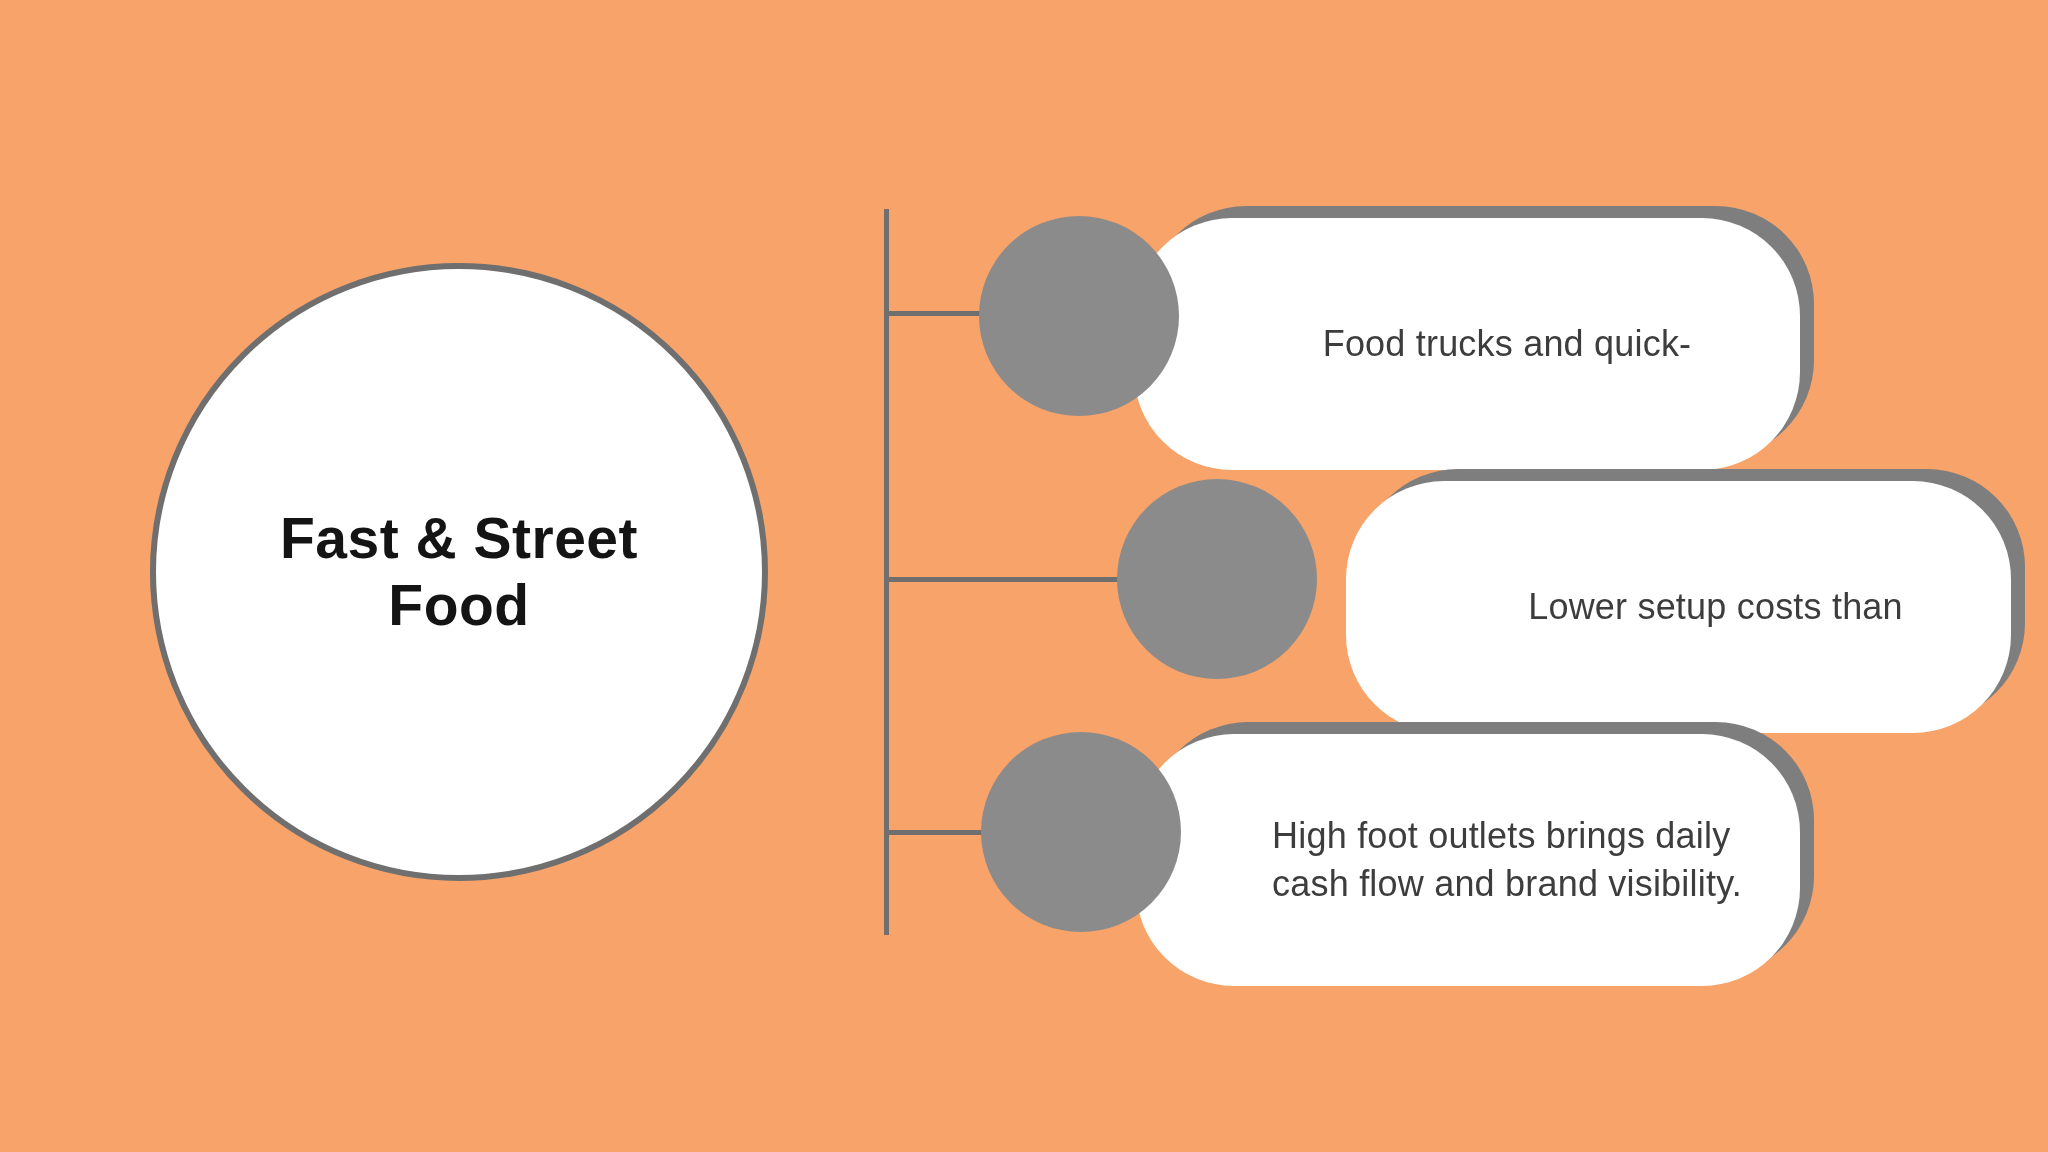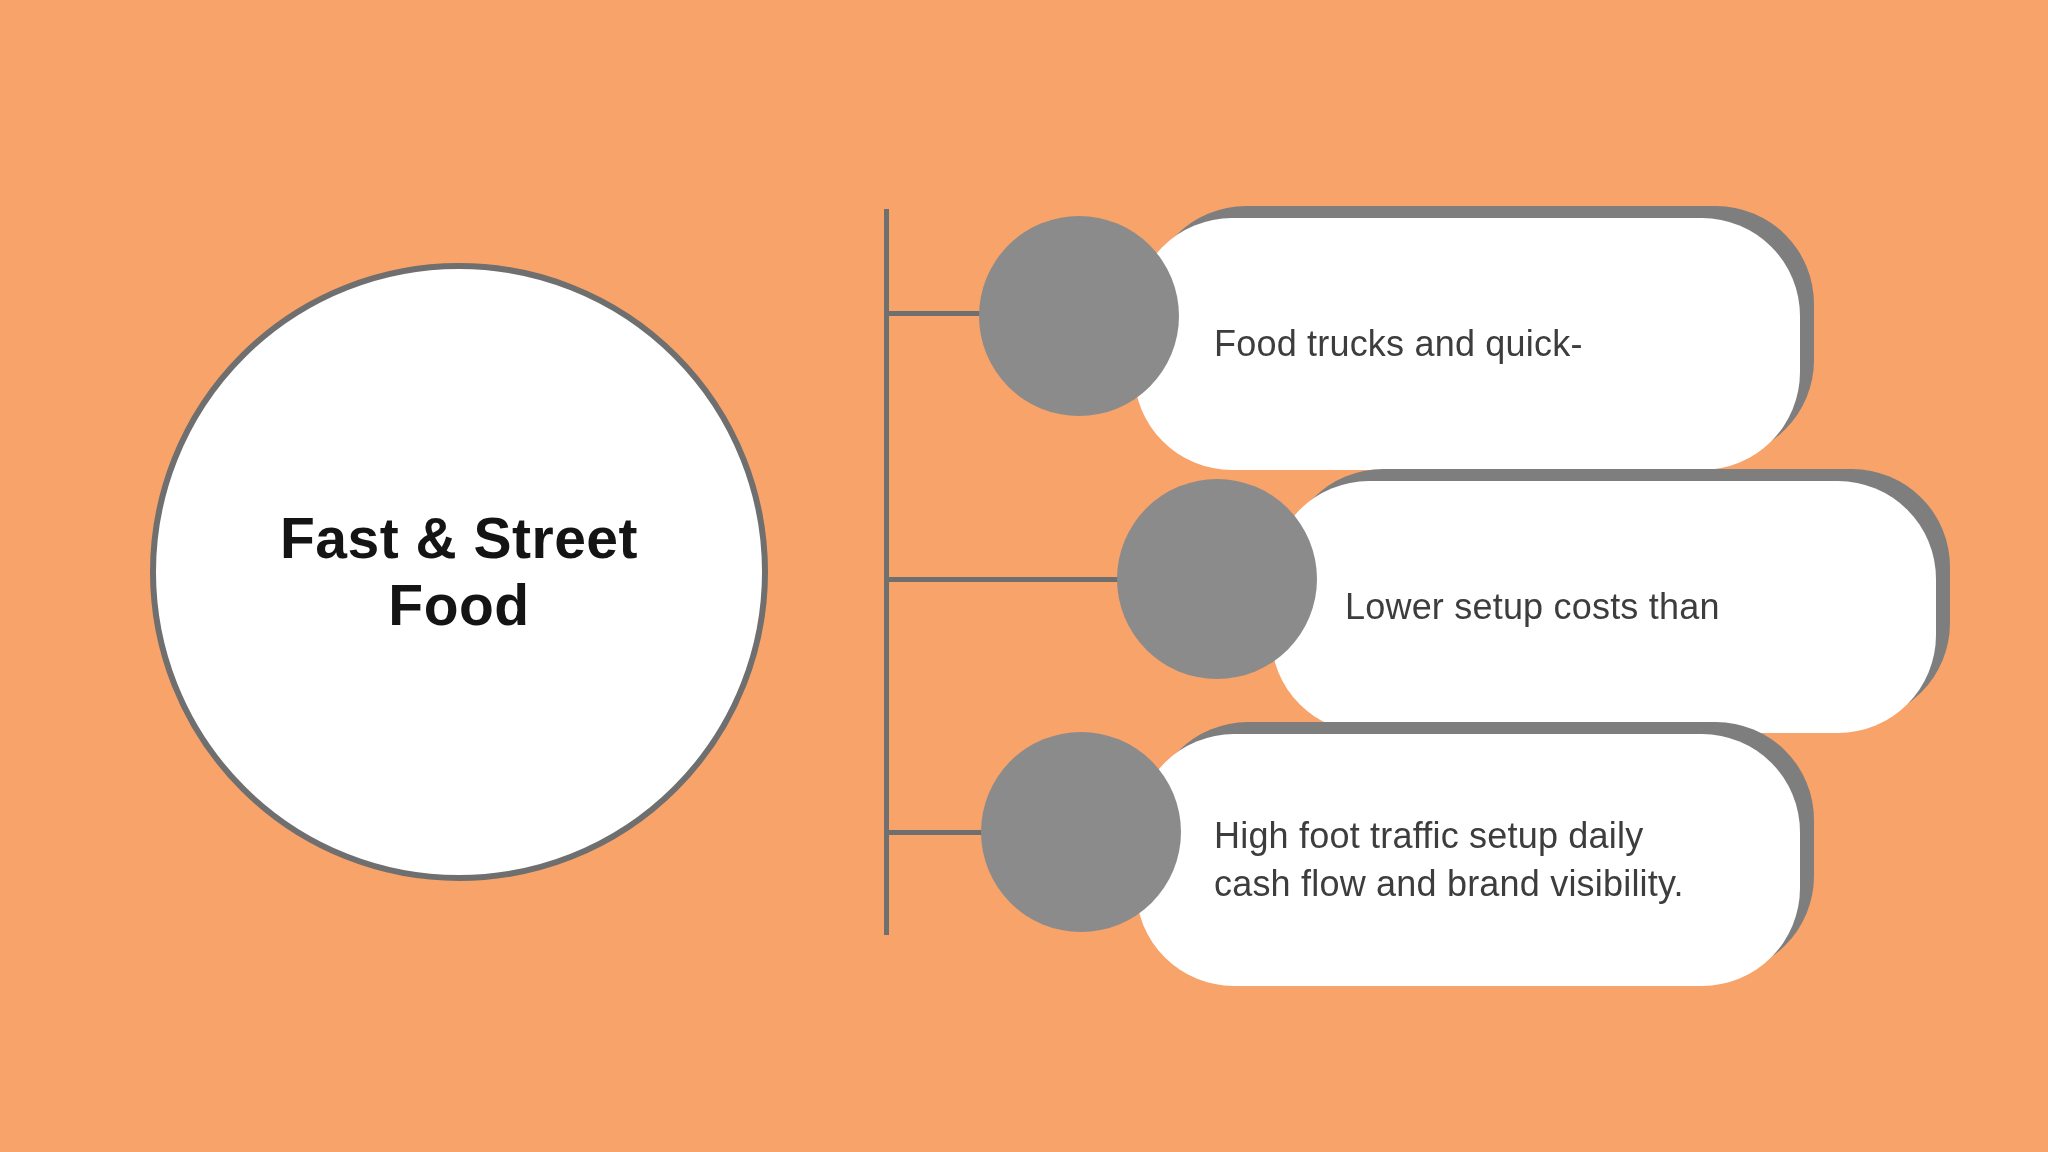--- a/index.html
+++ b/index.html
@@ -69,23 +69,24 @@
     position: absolute;
     height: 252px;
     border-radius: 98px;
     background: var(--pill-bg, #ffffff);
     box-shadow: 14px -12px 0 0 var(--shadow-gray, #7E7E7E);
     box-sizing: border-box;
     display: flex;
     flex-direction: column;
     justify-content: center;
     z-index: 2;
+    align-items: center;
   }
   .p1 { left: 1134px; top: 218px; width: 666px; padding-left: 80px; }
-  .p2 { left: 1271px; top: 481px; width: 665px; padding-left: 74px; }
+  .p2 { left: 1346px; top: 481px; width: 665px; padding-left: 74px; }
   .p3 { left: 1136px; top: 734px; width: 664px; padding-left: 78px; }
 
   .pill-text {
     font-size: 36px;
     line-height: 1.32;
     letter-spacing: 0.2px;
     color: var(--item-text, #3D3D3D);
   }
   .pill-text .i-line { display: block; white-space: nowrap; }
 
@@ -126,21 +127,21 @@
   </div>
 
   <div class="pill p2">
     <div class="pill-text">
       <span class="i-line">Lower setup costs than</span>
     </div>
   </div>
 
   <div class="pill p3">
     <div class="pill-text">
-      <span class="i-line">High foot traffic setup daily</span>
+      <span class="i-line">High foot outlets brings daily</span>
       <span class="i-line">cash flow and brand visibility.</span>
     </div>
   </div>
 
   <div class="node n1"></div>
   <div class="node n2"></div>
   <div class="node n3"></div>
 
 </div>
 

